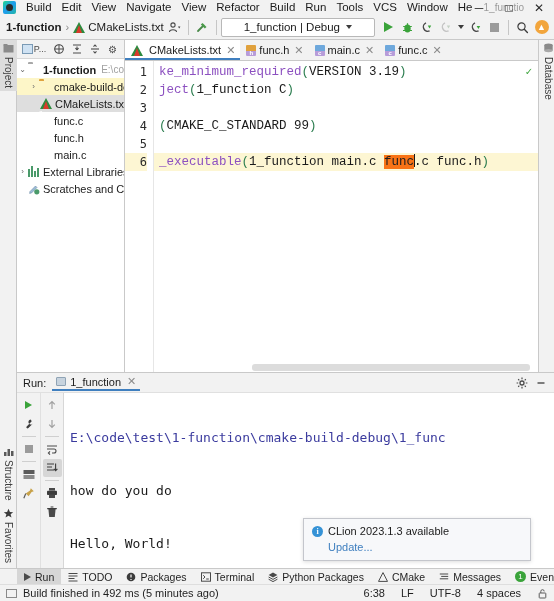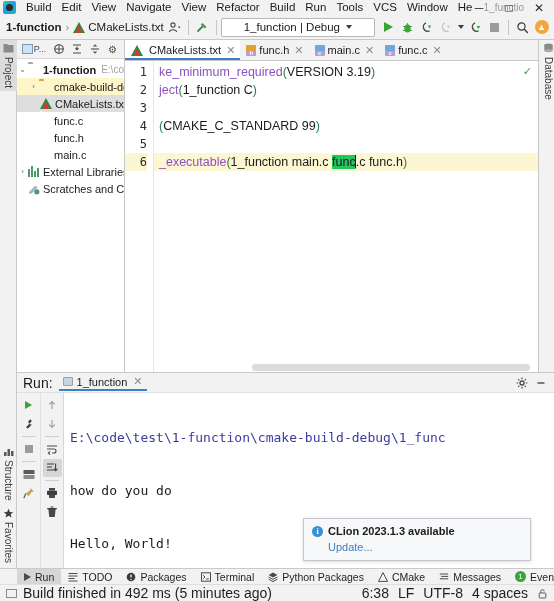--- a/index.html
+++ b/index.html
@@ -191,28 +191,28 @@
     width: 29px; background: #ffffff; flex: none; text-align: right;
     padding-right: 6px; padding-top: 2px; border-right: 1px solid #e6e6e6;
   }
   .gnum {
     height: 18px; line-height: 18px; font-family: "DejaVu Sans Mono", monospace;
     font-size: 12px; color: #2b2b2b;
   }
   .gnum.cur { background: #fdf6d3; }
   .code {
     flex: 1; padding-top: 2px; position: relative; overflow: hidden;
-    font-family: Liberation Sans, sans-serif; font-size: 12.5px;
+    font-family: Liberation Mono, monospace; font-size: 12.5px;
   }
   .cline { height: 18px; line-height: 18px; white-space: pre; padding-left: 5px; }
   .cline.cur { background: #fdf6d3; }
   .kw   { color: #8c50c0; }
   .pun  { color: #2b7d4f; }
   .id   { color: #1b1b1b; }
-  .sel  { background: #22c55e; }
+  .sel  { background: #f97316; }
   .caret {
     display: inline-block; width: 1px; height: 13px; background: #1b1b1b;
     vertical-align: -2px; margin: 0 -0.5px;
   }
   .inspect-ok {
     position: absolute; right: 6px; top: 4px; color: #3aa33a; font-size: 11px;
   }
   .hscroll {
     position: absolute; left: 30px; right: 2px; bottom: 1px; height: 7px;
   }
@@ -224,21 +224,21 @@
   
   .runwin {
     position: absolute; left: 17px; top: 372px; right: 0; bottom: 33px;
     background: #ffffff; border-top: 1px solid #c9c9c9;
     display: flex; flex-direction: column;
   }
   .runheader {
     height: 20px; background: #f2f2f2; display: flex; align-items: center;
     padding-left: 6px; gap: 6px; flex: none; border-bottom: 1px solid #e0e0e0;
   }
-  .runlabel { font-size: 14px; color: #1b1b1b; }
+  .runlabel { font-size: 11px; color: #1b1b1b; }
   .runtab {
     display: flex; align-items: center; gap: 4px; font-size: 11px; color: #1b1b1b;
     border-bottom: 2px solid #3f7fbf; height: 16px; padding: 0 4px;
   }
   .runtab-icon {
     width: 10px; height: 9px; background: #c7d3de; border: 1px solid #8fa3b5; border-radius: 1px;
   }
   .runhdr-right { margin-left: auto; display: flex; align-items: center; gap: 2px; padding-right: 5px; }
   .runbody { flex: 1; display: flex; overflow: hidden; }
   .rungutter {
@@ -270,21 +270,21 @@
     box-shadow: 0 1px 4px rgba(0,0,0,0.14);
     padding: 6px 8px;
   }
   .balloon-row { display: flex; align-items: flex-start; gap: 5px; }
   .info-icon {
     width: 11px; height: 11px; border-radius: 50%; background: #3592d6;
     color: #fff; font-size: 8px; font-weight: bold; line-height: 11px;
     text-align: center; flex: none; margin-top: 1px;
     font-family: "Liberation Serif", serif;
   }
-  .balloon-title { font-size: 11px; font-weight: bold; color: #1b1b1b; }
+  .balloon-title { font-size: 11px; font-weight: normal; color: #1b1b1b; }
   .balloon-link { font-size: 11px; color: #3f7fbf; margin-left: 16px; margin-top: 4px; display: block; }
 
   
   .toolbarbottom {
     position: absolute; left: 0; right: 0; bottom: 17px; height: 16px;
     background: #f2f2f2; border-top: 1px solid #c9c9c9;
     display: flex; align-items: center; padding-left: 17px;
   }
   .tw {
     display: flex; align-items: center; gap: 4px; height: 16px; padding: 0 7px;
@@ -294,22 +294,22 @@
   .tw-icon { width: 10px; height: 10px; flex: none; display: block; }
   .green-badge {
     width: 11px; height: 11px; border-radius: 50%; background: #3aa33a;
     color: #fff; font-size: 8px; line-height: 11px; text-align: center; flex: none;
   }
   .statusbar {
     position: absolute; left: 0; right: 0; bottom: 0; height: 17px;
     background: #f2f2f2; border-top: 1px solid #dedede;
     display: flex; align-items: center; padding: 0 6px; gap: 6px;
   }
-  .st-text { font-size: 14px; color: #1f1f1f; }
-  .st-right { margin-left: auto; display: flex; align-items: center; gap: 9px; }
+  .st-text { font-size: 11px; color: #1f1f1f; }
+  .st-right { margin-left: auto; display: flex; align-items: center; gap: 16px; }
   .st-icon { width: 11px; height: 11px; flex: none; }
 </style>
 </head>
 <body>
 
 <div id="app">
 
   <div class="menubar">
     <div class="app-icon"></div>
     <div class="menu-item">Build</div>

